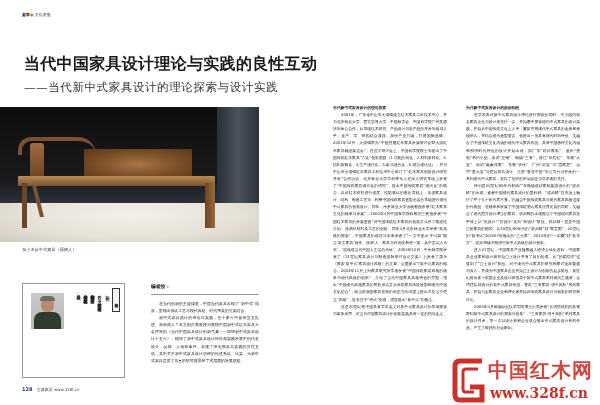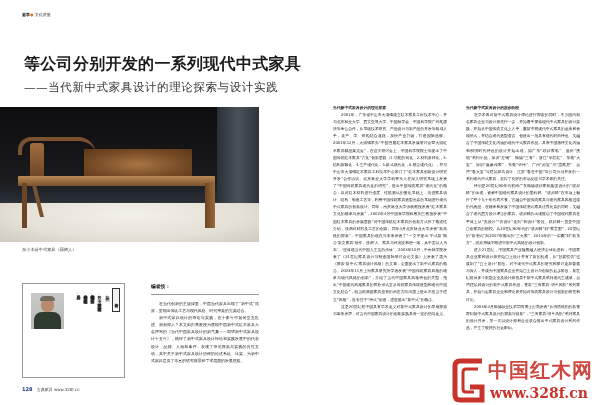--- a/index.html
+++ b/index.html
@@ -64,21 +64,21 @@
            font-family:"DejaVu Serif", serif; white-space:nowrap; }
 </style>
 </head>
 <body>
 
 <div class="abs header-tag">
   <span class="brand">鉴学</span><span class="dot">●</span>
   <span>文化讲堂</span>
 </div>
 
-<div class="abs title">等公司分别开发的一系列现代中式家具</div>
+<div class="abs title">当代中国家具设计理论与实践的良性互动</div>
 <div class="abs subtitle">——当代新中式家具设计的理论探索与设计实践</div>
 
 <div class="abs photo">
   <div class="wall-right"></div>
   <div class="rug"></div>
   <div class="arm-rail"></div>
   <div class="arm-splat"></div>
   <div class="bench-back"></div>
   <div class="bench-seat"></div>
   <div class="bench-leg-l"></div>

